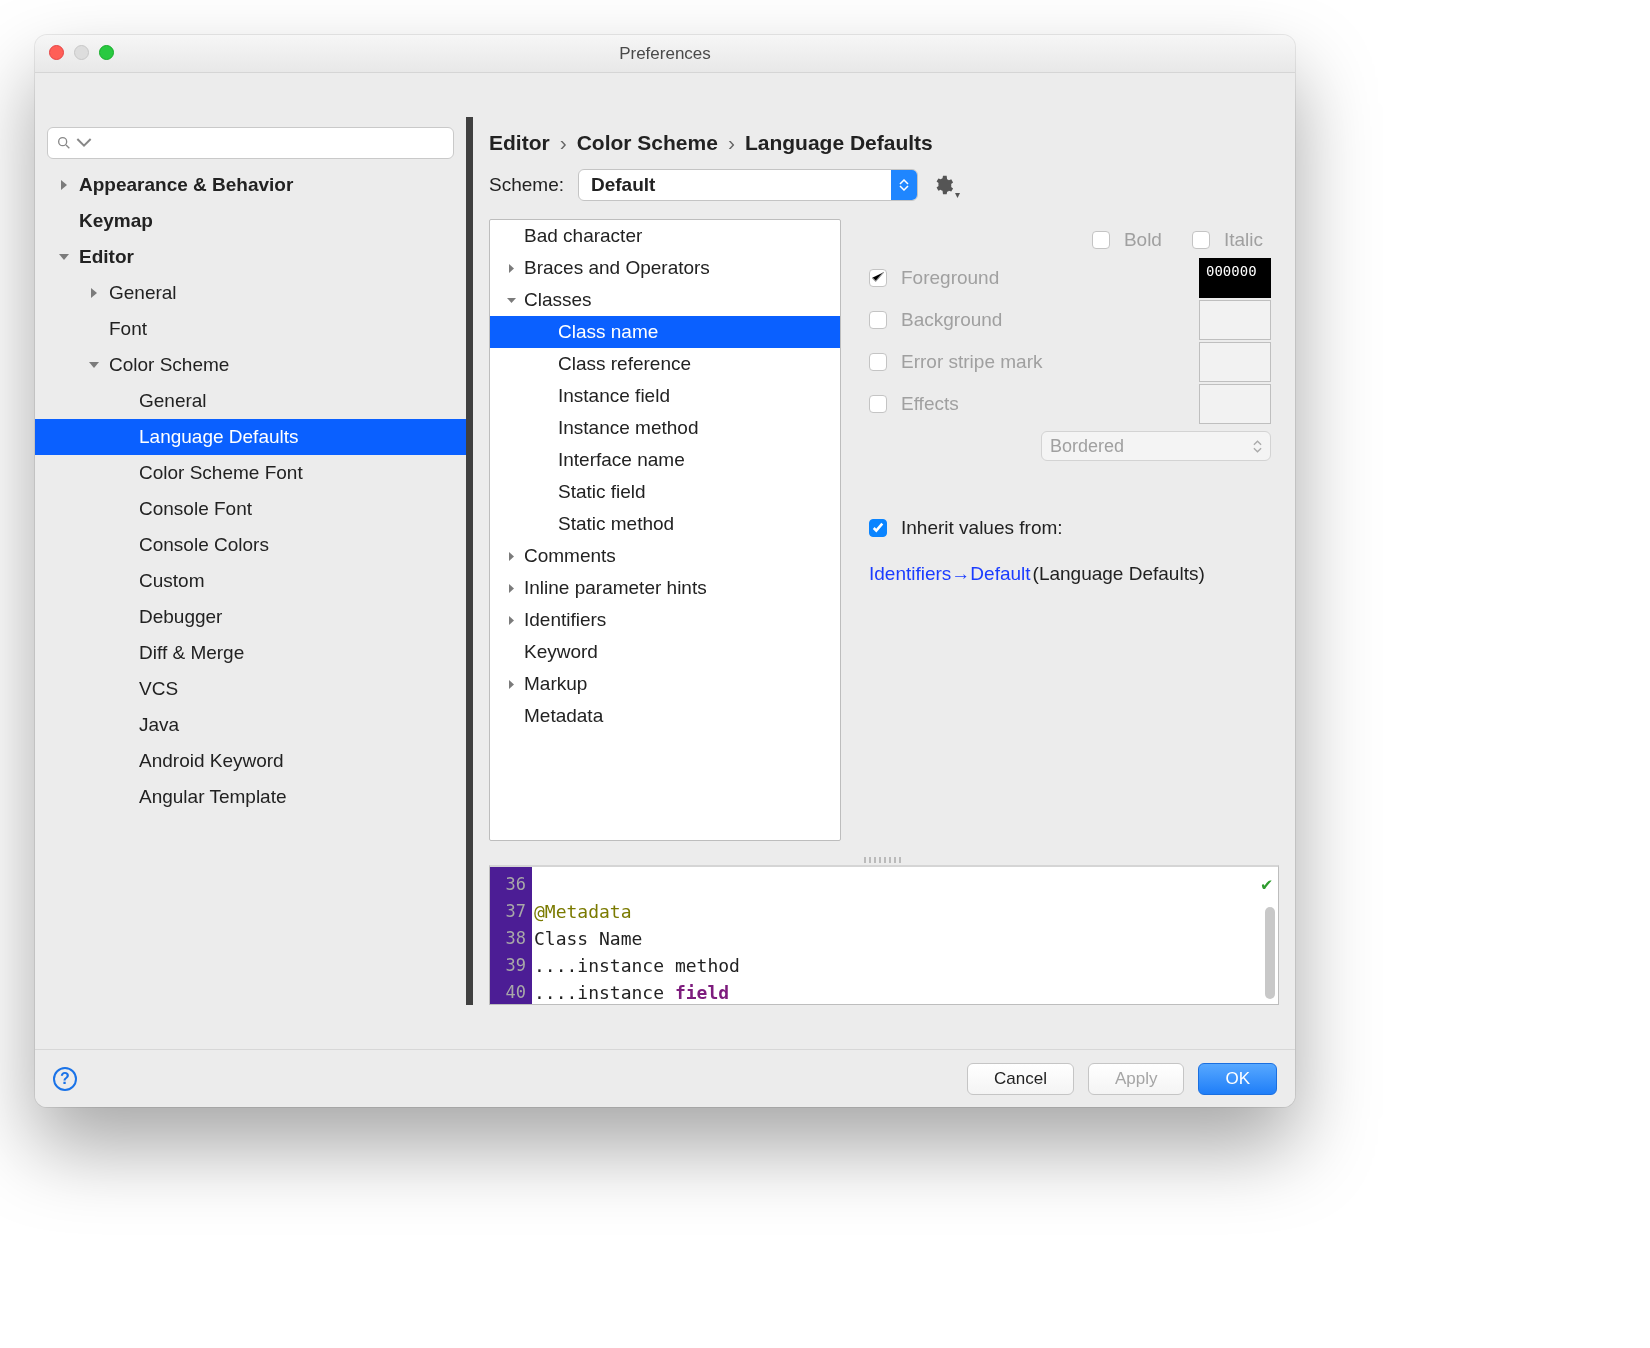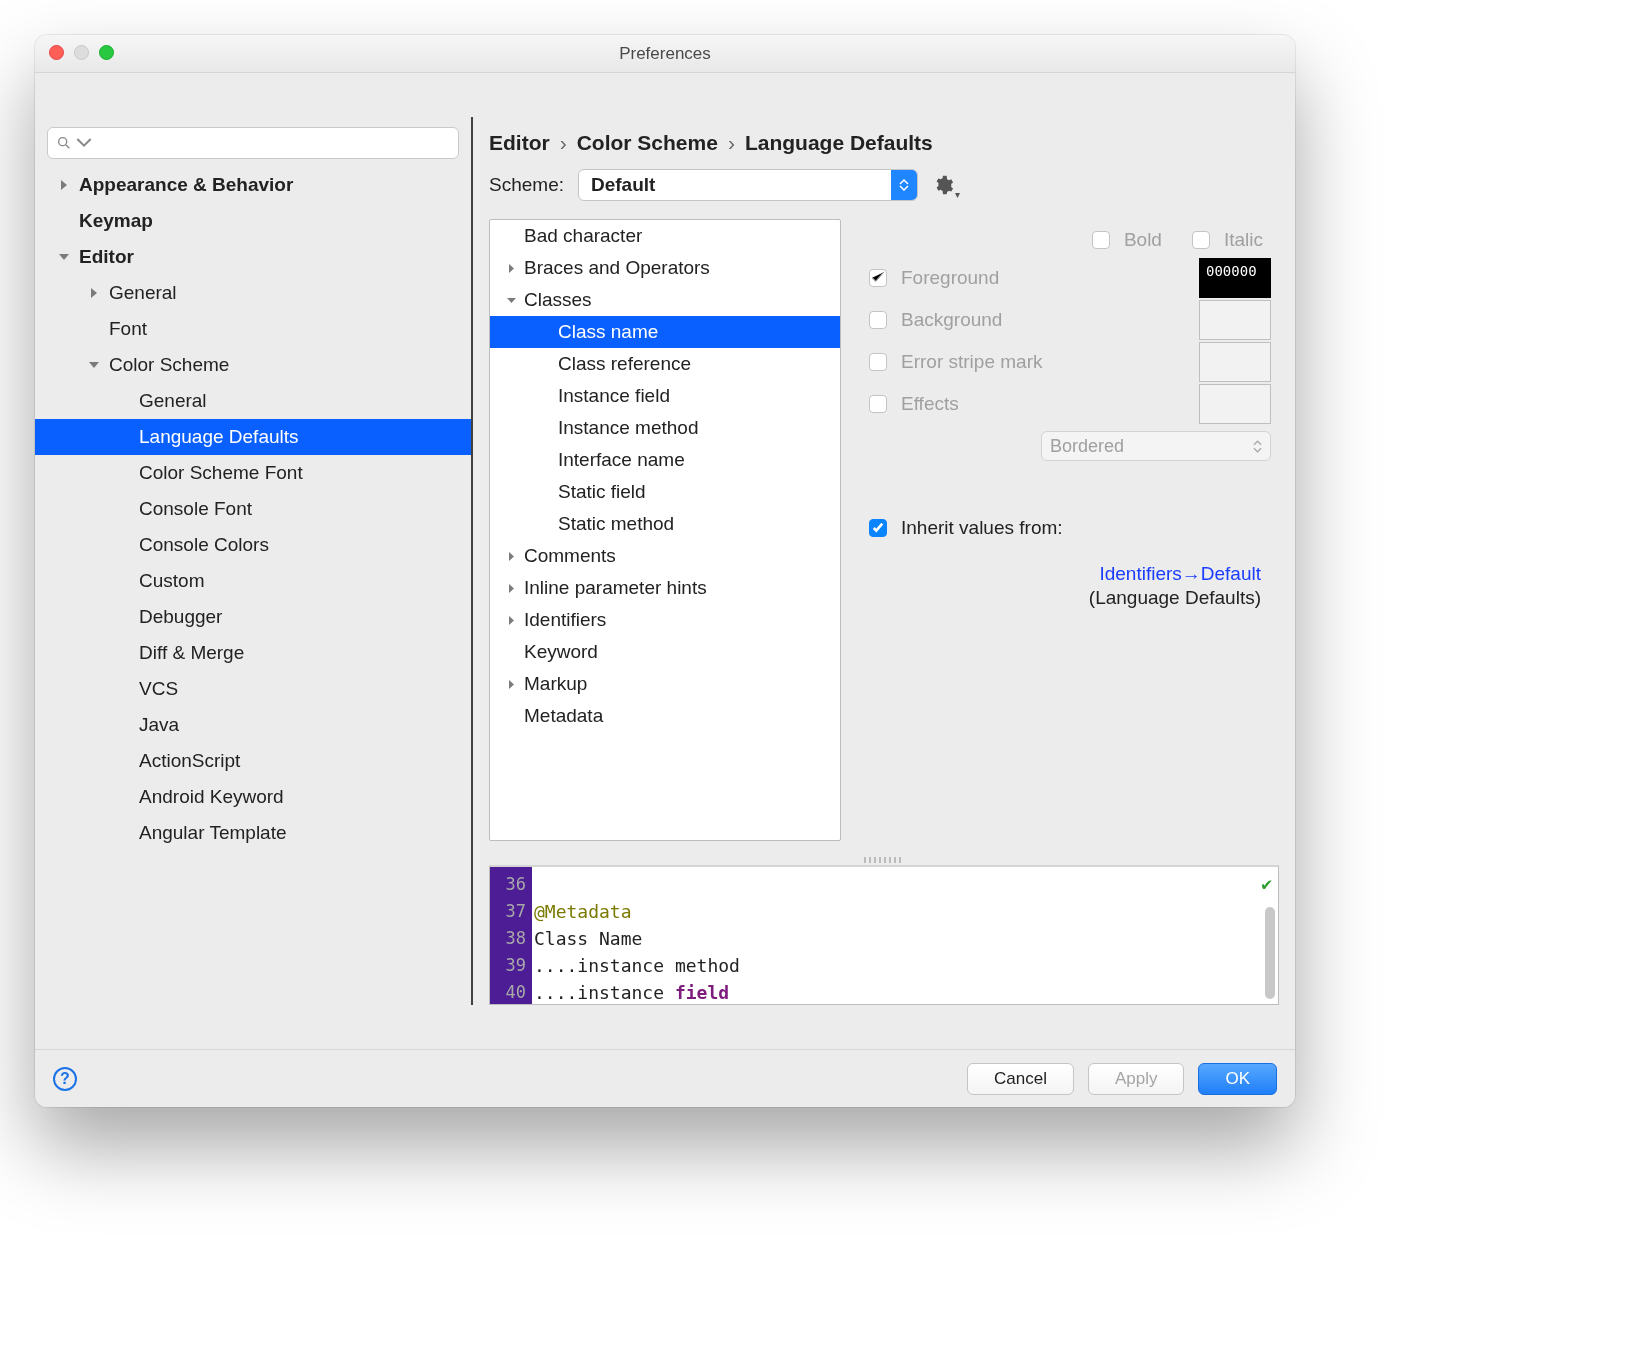--- a/index.html
+++ b/index.html
@@ -40,21 +40,21 @@
   .dot { width: 15px; height: 15px; border-radius: 50%; }
   .dot.red { background:#ff5f57; border:1px solid #e54344;}
   .dot.grey { background:#ddd; border:1px solid #c7c7c7;}
   .dot.green { background:#28c940; border:1px solid #17ac2a;}
 
   
   .body { flex:1; display:flex; min-height:0; }
   .sidebar {
     width: 438px;
     background:#ececec;
-    border-right:2px solid #404040;
+    border-right:7px solid #404040;
     display:flex; flex-direction:column;
     padding: 10px 0 0 0;
   }
   .searchwrap { padding: 0 12px 8px 12px; }
   .searchbox {
     display:flex; align-items:center;
     background:#fff; border:1px solid #c9c9c9; border-radius:6px;
     height:32px; padding:0 8px; gap:4px;
   }
   .searchbox svg { width:16px; height:16px; }
@@ -116,21 +116,21 @@
   .swatch { width:72px; height:40px; border:1px solid #bfbfbf; background:#fff;}
   .swatch.black{ background:#000; border:1px solid #000;}
   .swatch.plh { background:#f2f2f2;}
   .dimlabel{color:#a0a0a0;}
   .lbl{flex:1;}
   .topstyle{display:flex; gap:30px; justify-content:flex-end; padding-right:8px; padding-bottom:6px;}
   .inheritbox{margin-top:40px;}
   .inheritbox .il{color:#222;}
   .link{color:#1a3cff; text-align:right;}
   .subnote{color:#222; text-align:right;}
-  .linkwrap{margin-top:14px; padding-right:10px; display:flex; flex-direction:column; align-items:flex-end; gap:2px;}
+  .linkwrap{margin-top:14px; padding-right:10px; display:flex; align-items:flex-end; gap:2px;}
   .effsel{
     margin-left:auto; width:230px; height:30px; border:1px solid #d3d3d3; border-radius:6px;
     background:#f4f4f4; display:flex; align-items:center; justify-content:space-between;
     padding:0 8px; color:#a0a0a0; font-size:18px;
   }
   .caretcol{display:flex;flex-direction:column;gap:1px;}
   .caretcol svg{width:9px;height:6px;}
 
   
   .preview {
@@ -264,24 +264,20 @@
           <div class="row" style="padding-left: 82px;">
             <span class="disclosure none"></span>
             <span class="">VCS</span>
           </div>
           <div class="row" style="padding-left: 82px;">
             <span class="disclosure none"></span>
             <span class="">Java</span>
           </div>
           <div class="row" style="padding-left: 82px;">
             <span class="disclosure none"></span>
-            <span class="">ActionScript</span>
-          </div>
-          <div class="row" style="padding-left: 82px;">
-            <span class="disclosure none"></span>
             <span class="">Android Keyword</span>
           </div>
           <div class="row" style="padding-left: 82px;">
             <span class="disclosure none"></span>
             <span class="">Angular Template</span>
           </div>
         </div>
     </div>
 
     <div class="main">

